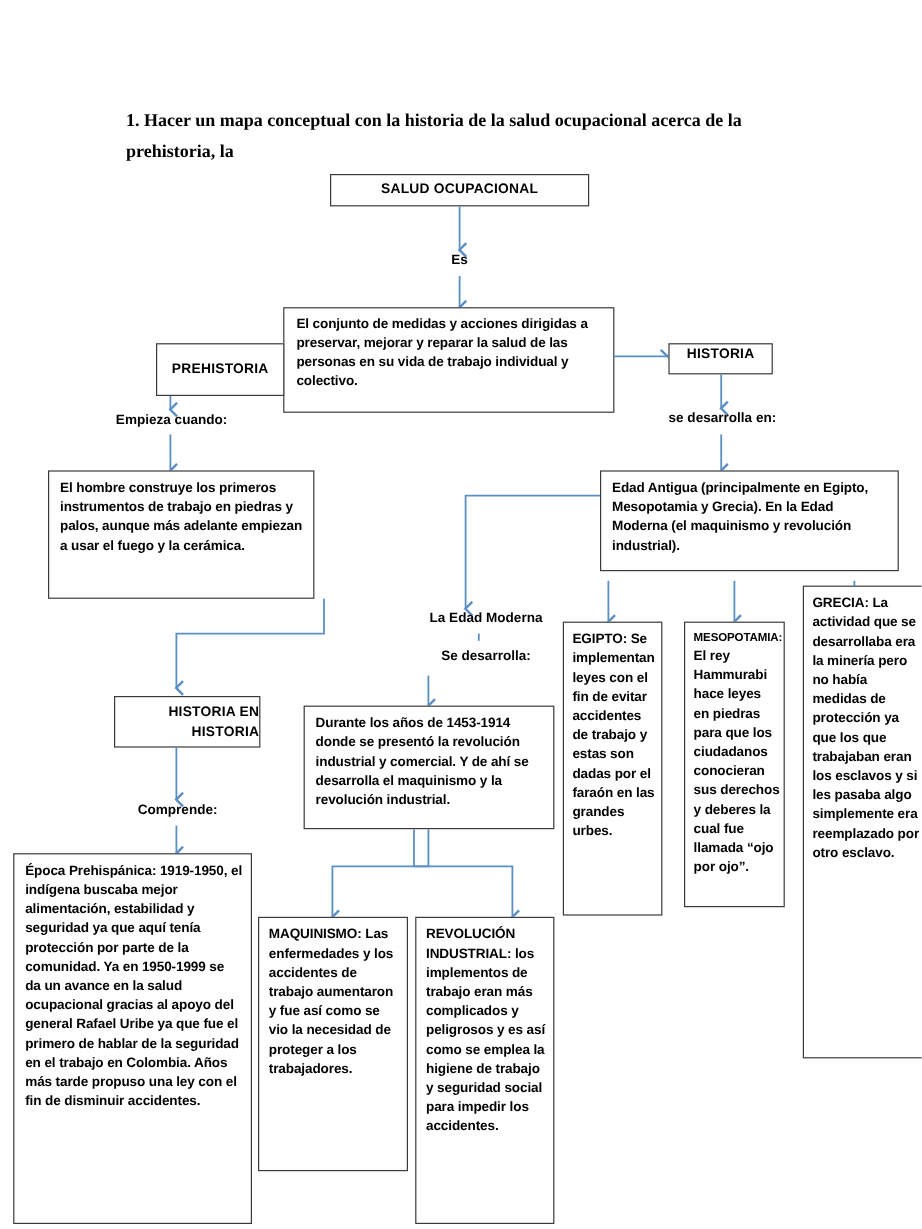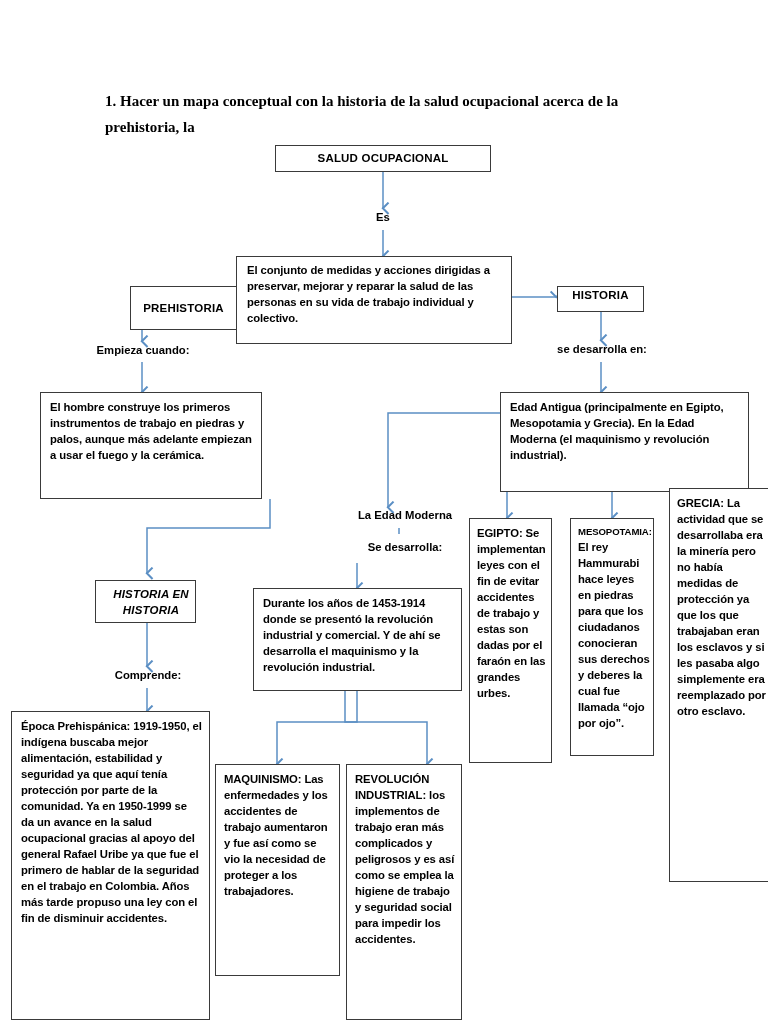--- a/index.html
+++ b/index.html
@@ -145,29 +145,29 @@
   </div>
 
   <div class="link-label" style="left:82px; top:344px; width:122px;">Empieza cuando:</div>
 
   <div class="link-label" style="left:541px; top:343px; width:122px;">se desarrolla en:</div>
 
   <div class="node node-body" style="left:40px; top:392px; width:222px; height:107px; padding:6px 8px 4px 9px;">
     <span>El hombre construye los primeros instrumentos de trabajo en piedras y palos, aunque más adelante empiezan a usar el fuego y la cerámica.</span>
   </div>
 
-  <div class="node node-body" style="left:500px; top:392px; width:249px; height:100px; padding:6px 8px 4px 9px;">
+  <div class="node node-body" style="left:500px; top:392px; width:249px; height:84px; padding:6px 8px 4px 9px;">
     <span>Edad Antigua (principalmente en Egipto, Mesopotamia y  Grecia). En la Edad Moderna (el maquinismo y revolución industrial).</span>
   </div>
 
   <div class="link-label" style="left:340px; top:509px; width:130px;">La Edad Moderna</div>
 
   <div class="link-label" style="left:340px; top:541px; width:130px;">Se desarrolla:</div>
 
-  <div class="node node-title" style="left:95px; top:580px; width:101px; height:43px; padding:5px 0 0 11px; text-align:center;font-style:italic;">
+  <div class="node node-title" style="left:95px; top:580px; width:122px; height:43px; padding:5px 0 0 11px; text-align:right;">
     <div>HISTORIA EN</div>
     <div>HISTORIA</div>
   </div>
 
   <div class="link-label" style="left:95px; top:669px; width:106px;">Comprende:</div>
 
   <div class="node node-body" style="left:11px; top:711px; width:199px; height:309px; padding:6px 7px 4px 9px;">
     <span>Época Prehispánica: 1919-1950, el indígena buscaba mejor alimentación, estabilidad y seguridad ya que aquí tenía protección por parte de la comunidad. Ya en 1950-1999 se da un avance en la salud ocupacional gracias al apoyo del general Rafael Uribe ya que fue el primero de hablar de la seguridad en el trabajo en Colombia. Años más tarde propuso una ley con el fin de disminuir accidentes.</span>
   </div>
 

